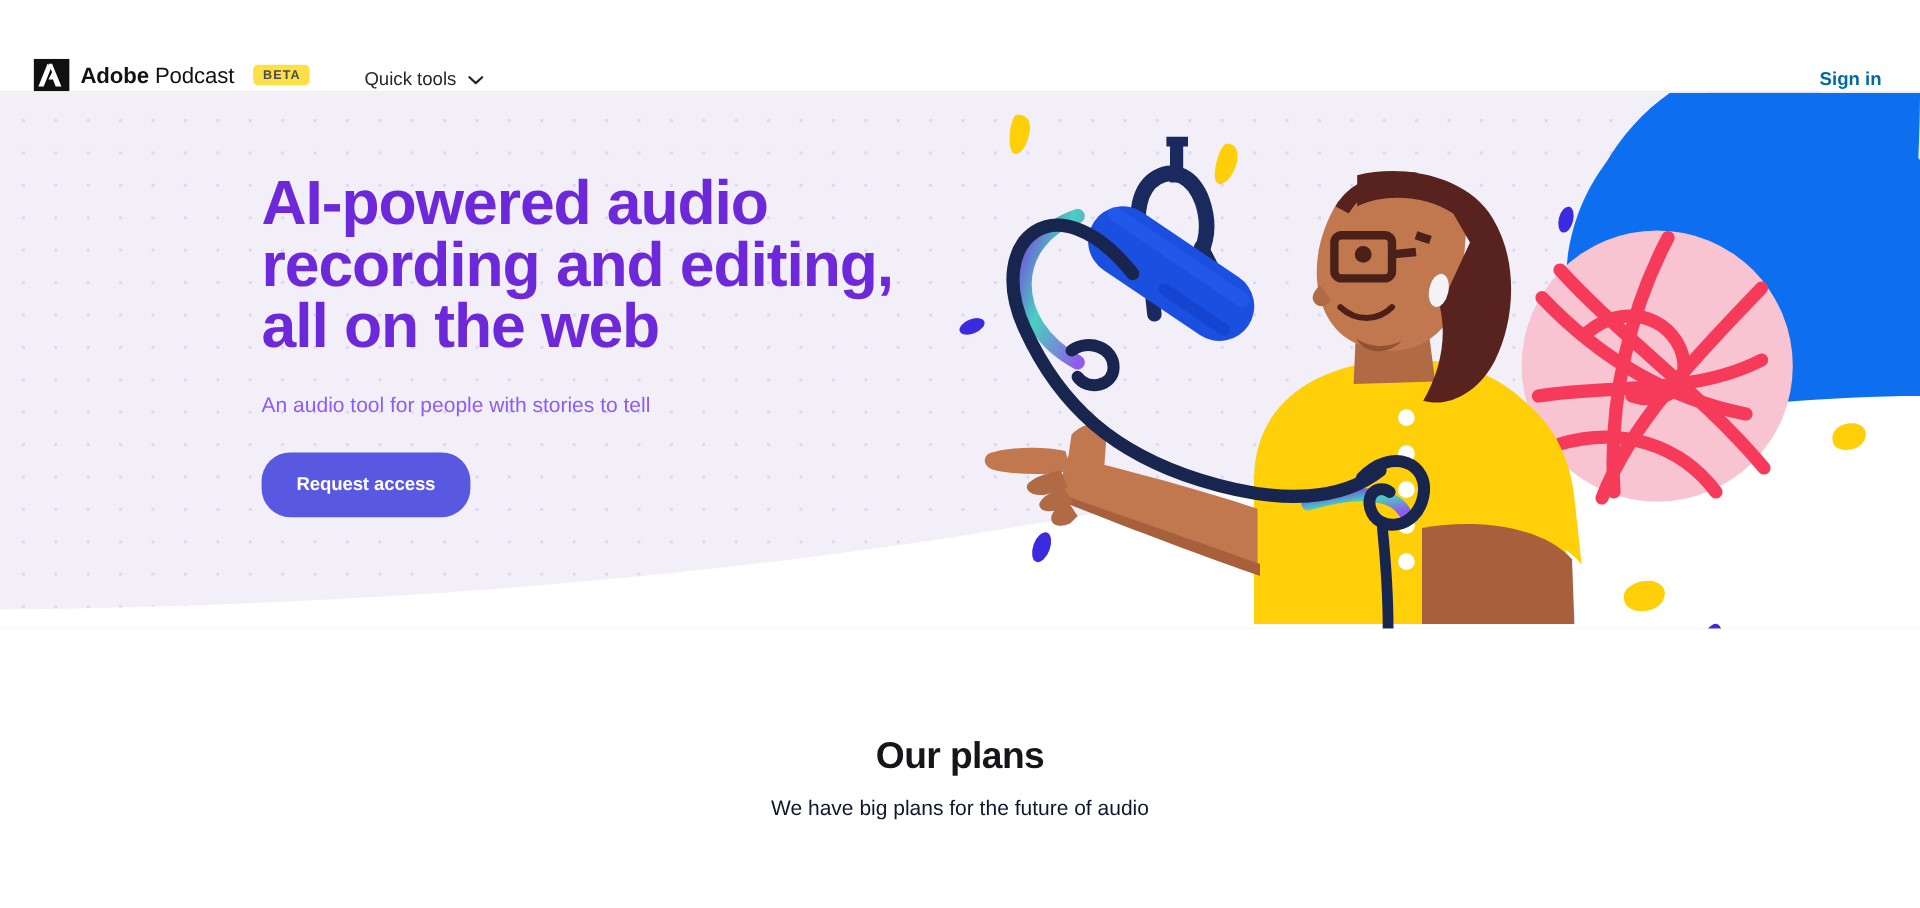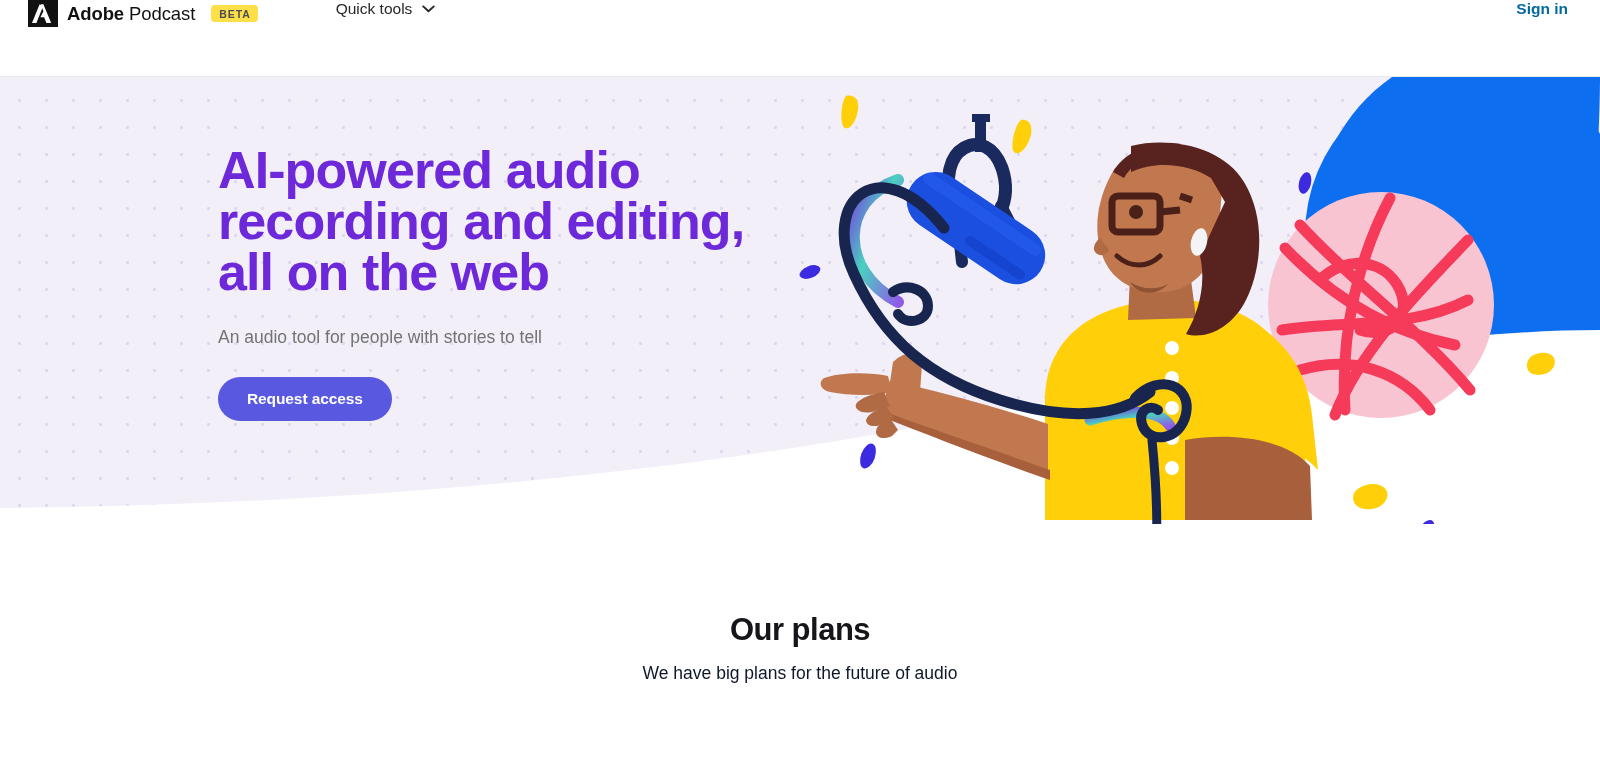--- a/index.html
+++ b/index.html
@@ -14,23 +14,22 @@
   }
 
   
   .header {
     position: absolute;
     top: 0; left: 0;
     width: 1600px; height: 77px;
     background: #ffffff;
     border-bottom: 1px solid #ebebeb;
     display: flex;
-    align-items: flex-start;
+    align-items: flex-end;
     z-index: 50;
-    gap: 32px;
   }
   .brand {
     display: flex;
     align-items: center;
     margin-left: 28px;
     gap: 9px;
     cursor: pointer;
   }
   .adobe-mark {
     width: 30px; height: 27px;
@@ -114,29 +113,29 @@
     line-height: 51px;
     letter-spacing: -0.9px;
     color: #6d28d9;
     margin: 0;
     white-space: pre-line;
   }
   .hero-sub {
     margin: 27px 0 0 0;
     font-size: 17.5px;
     line-height: 24px;
-    color: #737373;
+    color: #8b5cf6;
     font-weight: 400;
   }
   .cta {
     display: inline-flex;
     align-items: center;
     justify-content: center;
     margin-top: 28px;
-    height: 44px;
+    height: 54px;
     padding: 0 29px;
     border: none;
     border-radius: 24px;
     background: #5858e0;
     color: #ffffff;
     font-size: 15.5px;
     font-weight: 700;
     font-family: "Liberation Sans", sans-serif;
     cursor: pointer;
     letter-spacing: -0.1px;

